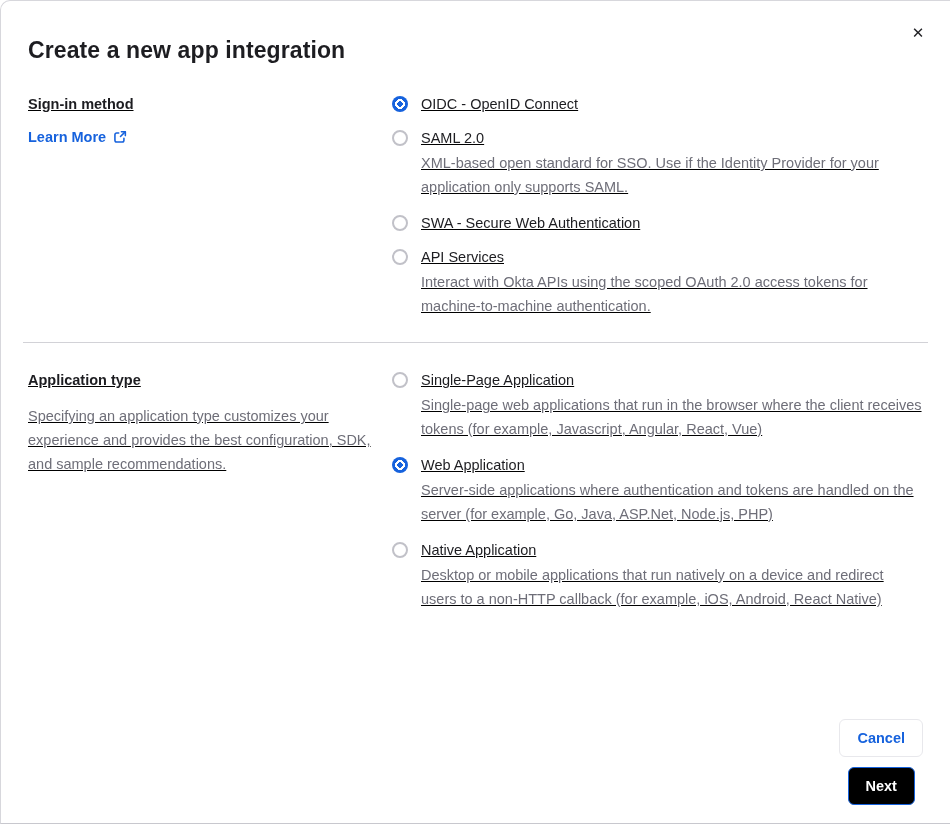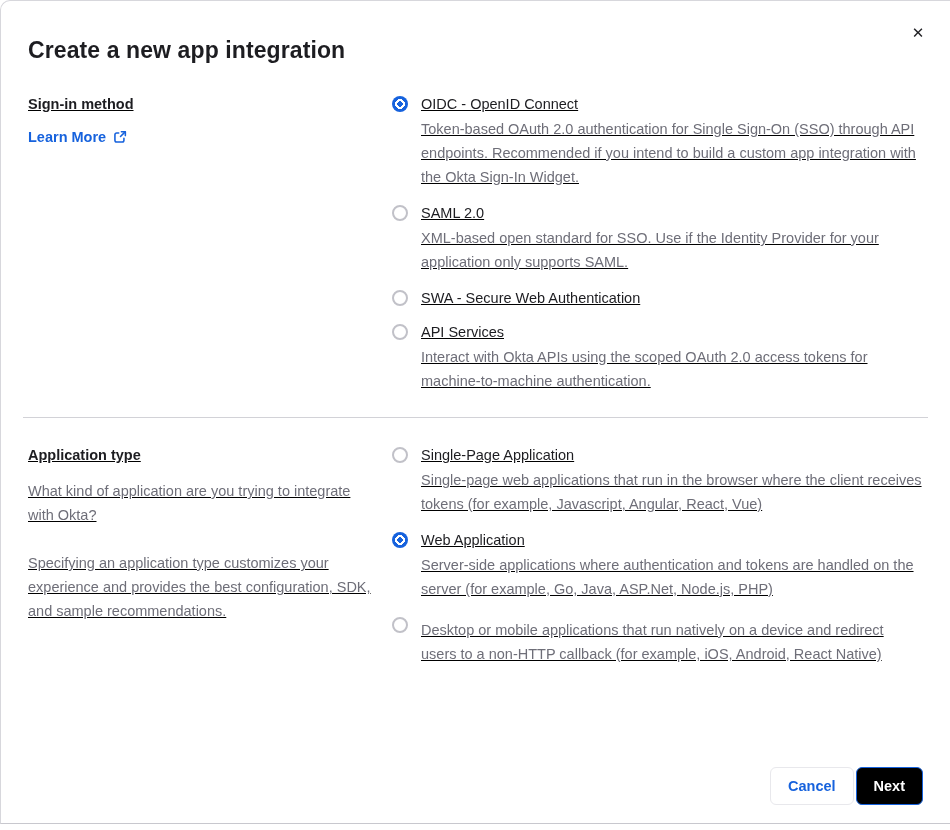--- a/index.html
+++ b/index.html
@@ -110,21 +110,22 @@
     border: none;
     border-top: 1px solid #d2d2d7;
     margin: 24px 22px 0 22px;
   }
   .row.second { margin-top: 27px; }
   .footer {
     position: absolute;
     right: 27px; bottom: 18px;
     display: flex;
     align-items: center;
-    gap: 2px;
+    gap: 10px;
+    flex-direction: column;
   }
   .btn {
     font-family: "Liberation Sans", sans-serif;
     font-size: 14.5px;
     font-weight: 700;
     border-radius: 6px;
     cursor: pointer;
     padding: 9px 17px;
     line-height: 18px;
   }
@@ -160,21 +161,20 @@
             <path d="M13.8 2.2L8.6 7.4" stroke="#1662dd" stroke-width="1.8" stroke-linecap="round"></path>
           </svg>
         </span>
       </a>
     </div>
     <div class="col-right">
       <label class="option">
         <span class="radio on"></span>
         <span class="opt-text">
           <span class="opt-label">OIDC - OpenID Connect</span>
-          <span class="opt-desc">Token-based OAuth 2.0 authentication for Single Sign-On (SSO) through API endpoints. Recommended if you intend to build a custom app integration with the Okta Sign-In Widget.</span>
         </span>
       </label>
       <label class="option">
         <span class="radio off"></span>
         <span class="opt-text">
           <span class="opt-label">SAML 2.0</span>
           <span class="opt-desc">XML-based open standard for SSO. Use if the Identity Provider for your application only supports SAML.</span>
         </span>
       </label>
       <label class="option">
@@ -191,41 +191,41 @@
         </span>
       </label>
     </div>
   </div>
 
   <hr class="divider">
 
   <div class="row second">
     <div class="col-left">
       <div class="section-label">Application type</div>
-      <p class="para">What kind of application are you trying to integrate with Okta?</p>
       <p class="para">Specifying an application type customizes your experience and provides the best configuration, SDK, and sample recommendations.</p>
     </div>
     <div class="col-right">
       <label class="option">
         <span class="radio off"></span>
         <span class="opt-text">
           <span class="opt-label">Single-Page Application</span>
           <span class="opt-desc">Single-page web applications that run in the browser where the client receives tokens (for example, Javascript, Angular, React, Vue)</span>
         </span>
       </label>
       <label class="option">
         <span class="radio on"></span>
         <span class="opt-text">
           <span class="opt-label">Web Application</span>
           <span class="opt-desc">Server-side applications where authentication and tokens are handled on the server (for example, Go, Java, ASP.Net, Node.js, PHP)</span>
         </span>
       </label>
       <label class="option">
         <span class="radio off"></span>
         <span class="opt-text">
+          <span class="opt-label">Native Application</span>
           <span class="opt-desc">Desktop or mobile applications that run natively on a device and redirect users to a non-HTTP callback (for example, iOS, Android, React Native)</span>
         </span>
       </label>
     </div>
   </div>
 
   <div class="footer">
     <button class="btn btn-cancel">Cancel</button>
     <button class="btn btn-next">Next</button>
   </div>

